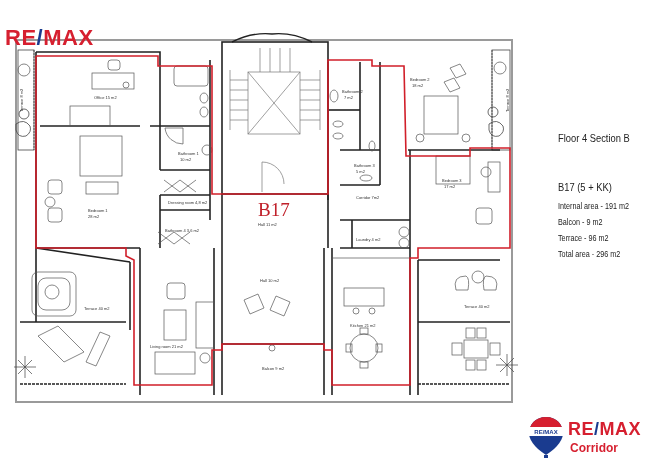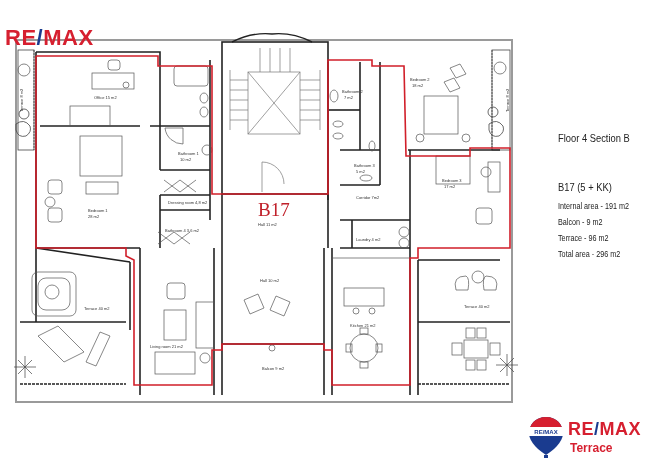--- a/index.html
+++ b/index.html
@@ -253,14 +253,14 @@
 
 <div class="brand">
   <svg class="balloon" viewBox="0 0 36 44" xmlns="http://www.w3.org/2000/svg">
     <path d="M18,2 C7,2 1,10 1,18 C1,28 12,36 18,40 C24,36 35,28 35,18 C35,10 29,2 18,2z" fill="#1a3b8f"></path>
     <path d="M18,2 C7,2 1,10 1,18 L35,18 C35,10 29,2 18,2z" fill="#d61f2f"></path>
     <rect x="1" y="12" width="34" height="9" fill="#ffffff"></rect>
     <text x="18" y="19" font-size="6" font-weight="bold" fill="#1a3b8f" text-anchor="middle" font-family="Liberation Sans, sans-serif">RE/MAX</text>
     <rect x="16" y="40" width="4" height="3" fill="#1a3b8f"></rect>
   </svg>
   <div class="name"><span>RE</span><span class="slash">/</span><span>MAX</span></div>
-  <div class="office">Terrace</div>
+  <div class="office">Corridor</div>
 </div>
 
 </body></html>

